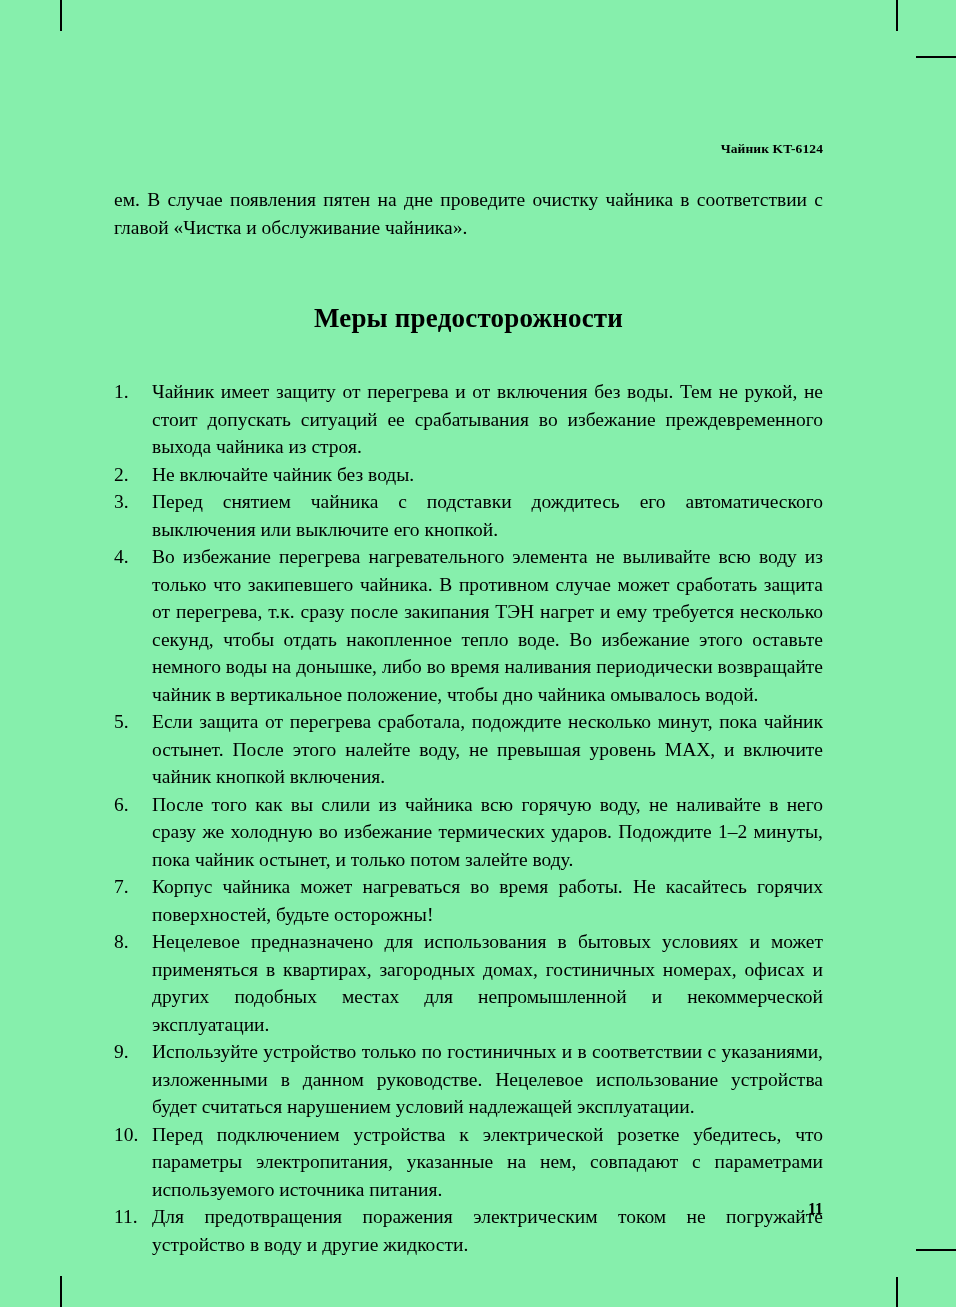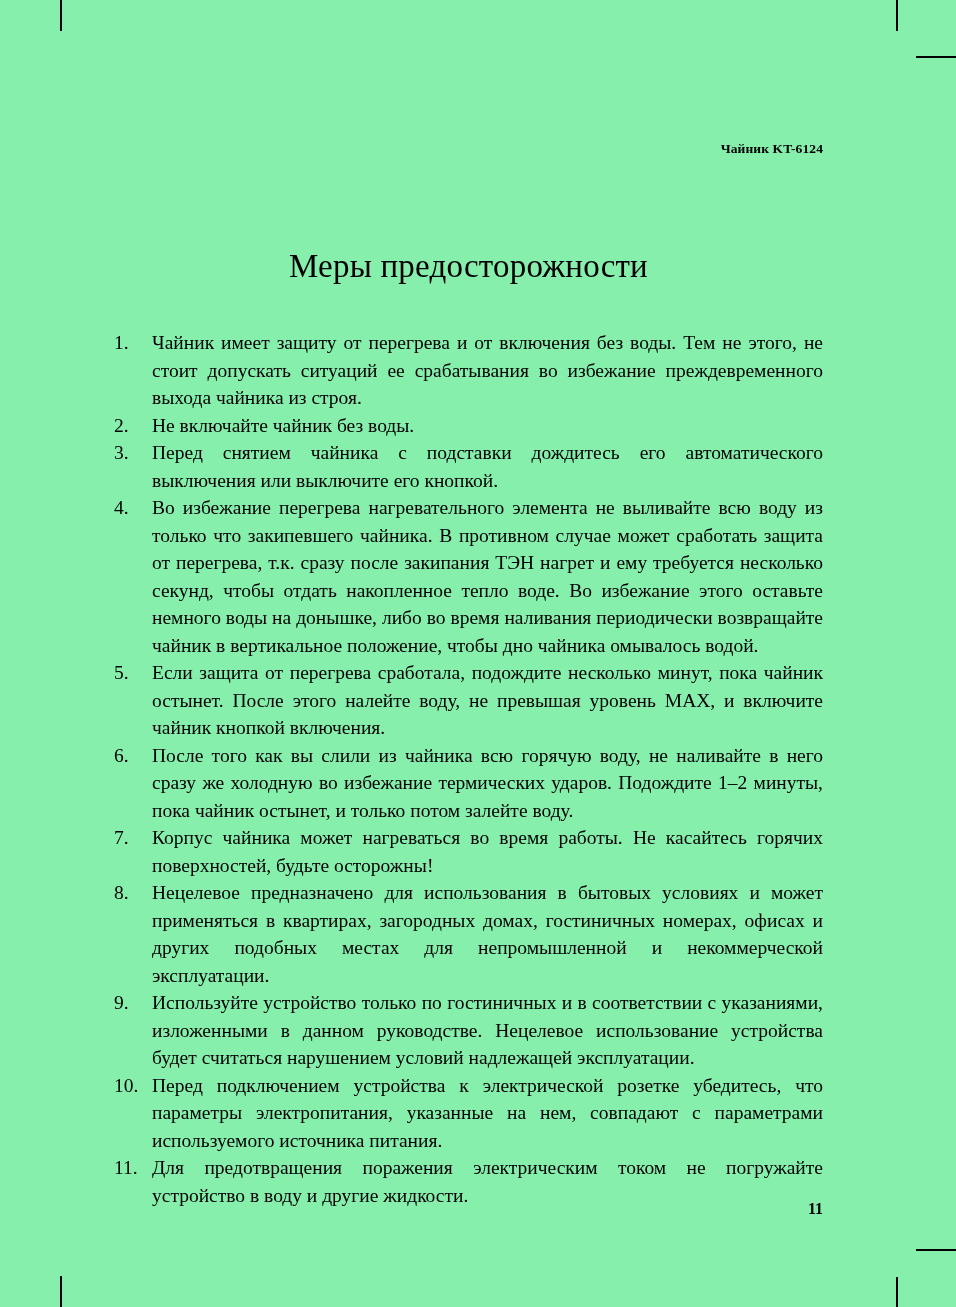--- a/index.html
+++ b/index.html
@@ -57,22 +57,22 @@
     text-align: justify;
     text-indent: 0;
   }
   .body-para.indented {
     text-indent: 38px;
   }
 
   .section-title {
     margin: 0;
     padding: 0;
-    font-size: 33px;
-    font-weight: normal;
+    font-size: 27px;
+    font-weight: bold;
     text-align: center;
     letter-spacing: 0.2px;
   }
 
   .spacer-after-intro { height: 62px; }
   .spacer-after-title { height: 44px; }
 
   
   ol.safety-list {
     list-style: none;
@@ -119,32 +119,33 @@
   <div class="crop crop-tr-v"></div>
   <div class="crop crop-tr-h"></div>
   <div class="crop crop-bl-v"></div>
   <div class="crop crop-br-v"></div>
   <div class="crop crop-br-h"></div>
 
   <div class="running-header">Чайник KT-6124</div>
 
   <div class="content">
 
+    <p class="body-para">ем. В случае появления пятен на дне проведите очистку чайника в соответствии с главой «Чистка и обслуживание чайника».</p>
 
     <div class="spacer-after-intro"></div>
 
     <h1 class="section-title">Меры предосторожности</h1>
 
     <div class="spacer-after-title"></div>
 
 
     <ol class="safety-list">
       <li>
         <span class="num">1.</span>
-        <span class="txt">Чайник имеет защиту от перегрева и от включения без воды. Тем не этого, не стоит допускать ситуаций ее срабатывания во избежание преждевременного выхода чайника из строя.</span>
+        <span class="txt">Чайник имеет защиту от перегрева и от включения без воды. Тем не рукой, не стоит допускать ситуаций ее срабатывания во избежание преждевременного выхода чайника из строя.</span>
       </li>
       <li>
         <span class="num">2.</span>
         <span class="txt">Не включайте чайник без воды.</span>
       </li>
       <li>
         <span class="num">3.</span>
         <span class="txt">Перед снятием чайника с подставки дождитесь его автоматического выключения или выключите его кнопкой.</span>
       </li>
       <li>

